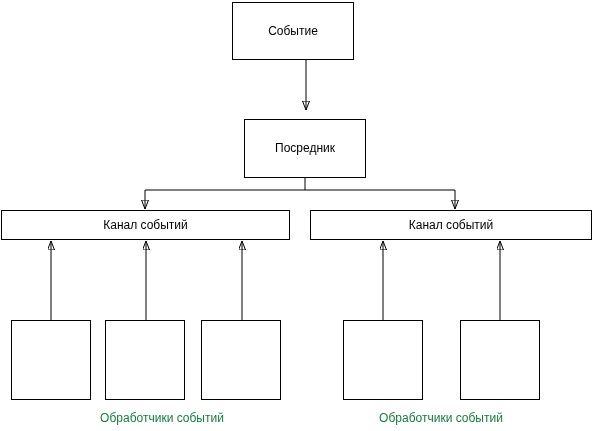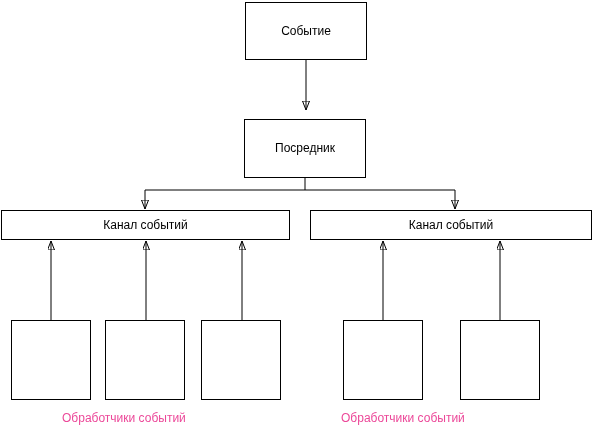--- a/index.html
+++ b/index.html
@@ -21,21 +21,21 @@
     border: 1px solid #000000;
     background: #ffffff;
     display: flex;
     align-items: center;
     justify-content: center;
     font-size: 12px;
     color: #000000;
     text-align: center;
     line-height: 1.2;
   }
-  .node-event     { left: 245px; top: 2px;   width: 122px; height: 58px; }
+  .node-event     { left: 232px; top: 2px;   width: 122px; height: 58px; }
   .node-mediator  { left: 244px; top: 111px; width: 122px; height: 59px; margin-top: 8px; }
   .node-channel-l { left: 1px;   top: 210px; width: 289px; height: 30px; }
   .node-channel-r { left: 310px; top: 210px; width: 282px; height: 30px; }
   .handler {
     position: absolute;
     top: 320px;
     width: 80px;
     height: 80px;
     box-sizing: border-box;
     border: 1px solid #000000;
@@ -44,22 +44,22 @@
   .handler-1 { left: 11px;  }
   .handler-2 { left: 105px; }
   .handler-3 { left: 201px; }
   .handler-4 { left: 343px; }
   .handler-5 { left: 460px; }
   .caption {
     position: absolute;
     top: 411px;
     width: 200px;
     font-size: 12px;
-    color: #ec4899;
-    text-align: left;
+    color: #15803d;
+    text-align: center;
   }
   .caption-left  { left: 62px;  }
   .caption-right { left: 341px; }
   svg.edges {
     position: absolute;
     left: 0;
     top: 0;
     pointer-events: none;
   }
   svg.edges line, svg.edges path {

